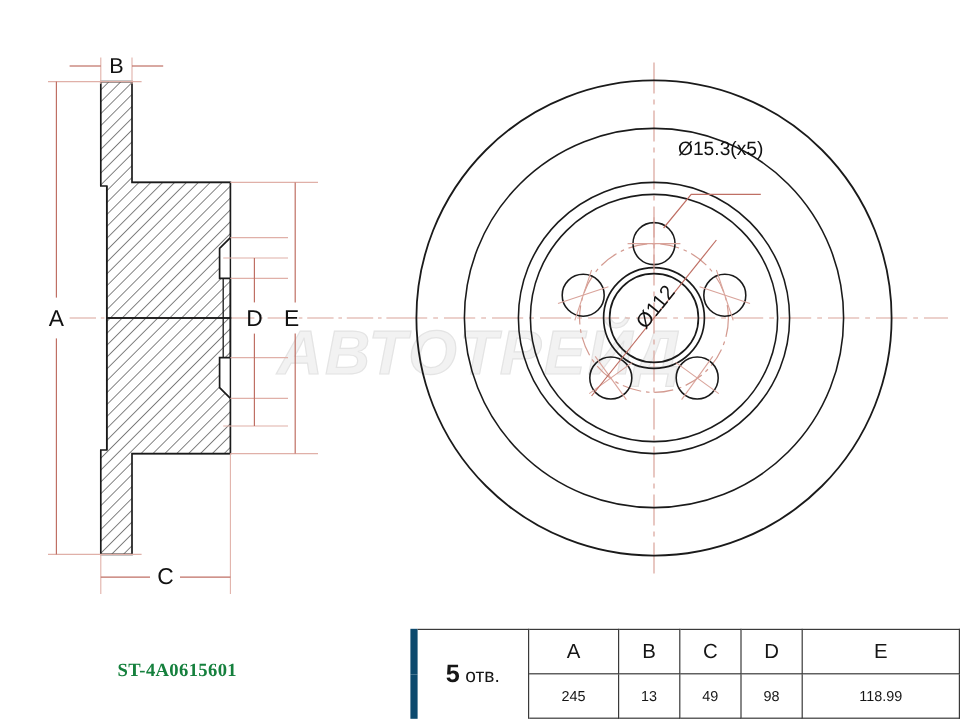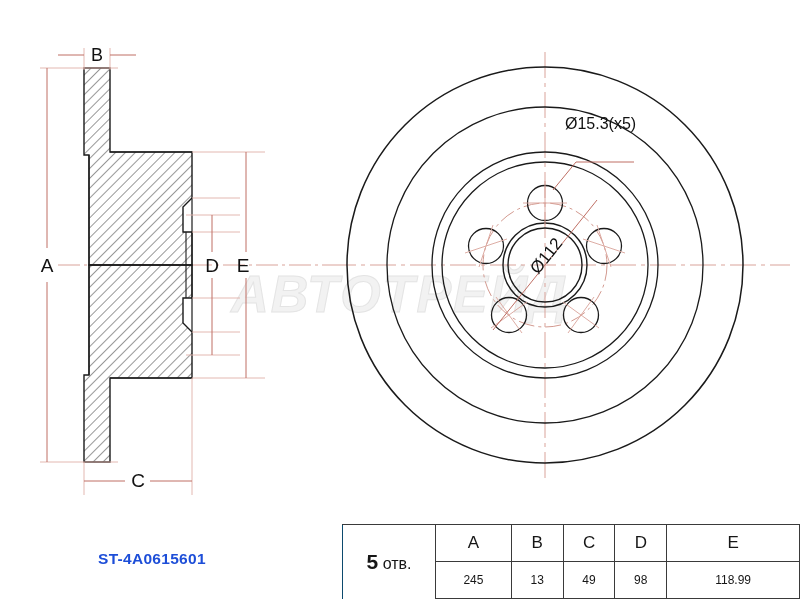--- a/index.html
+++ b/index.html
@@ -27,41 +27,42 @@
     top: 0;
     width: 800px;
     height: 600px;
   }
   .partno {
     position: absolute;
     left: 98px;
     top: 550px;
     font-size: 15.5px;
     font-weight: bold;
-    color: #1d4ed8;
+    color: #15803d;
     letter-spacing: 0.3px;
     white-space: nowrap;
+    font-family: Liberation Serif, serif;
   }
   table.spec {
     position: absolute;
     left: 342px;
     top: 524px;
     border-collapse: collapse;
     width: 458px;
   }
   table.spec td {
     border: 1px solid #3a3a3a;
     text-align: center;
     font-size: 17px;
     color: #161616;
     height: 36px;
     padding: 0;
   }
   table.spec td.labelcell {
-    border-left: 1px solid #0c4a6e;
+    border-left: 6px solid #0c4a6e;
     border-right: 1px solid #3a3a3a;
     border-top: 1px solid #3a3a3a;
     border-bottom: none;
     width: 92px;
     font-size: 16px;
     white-space: nowrap;
     vertical-align: middle;
   }
   table.spec td.labelcell .big {
     font-size: 21px;

